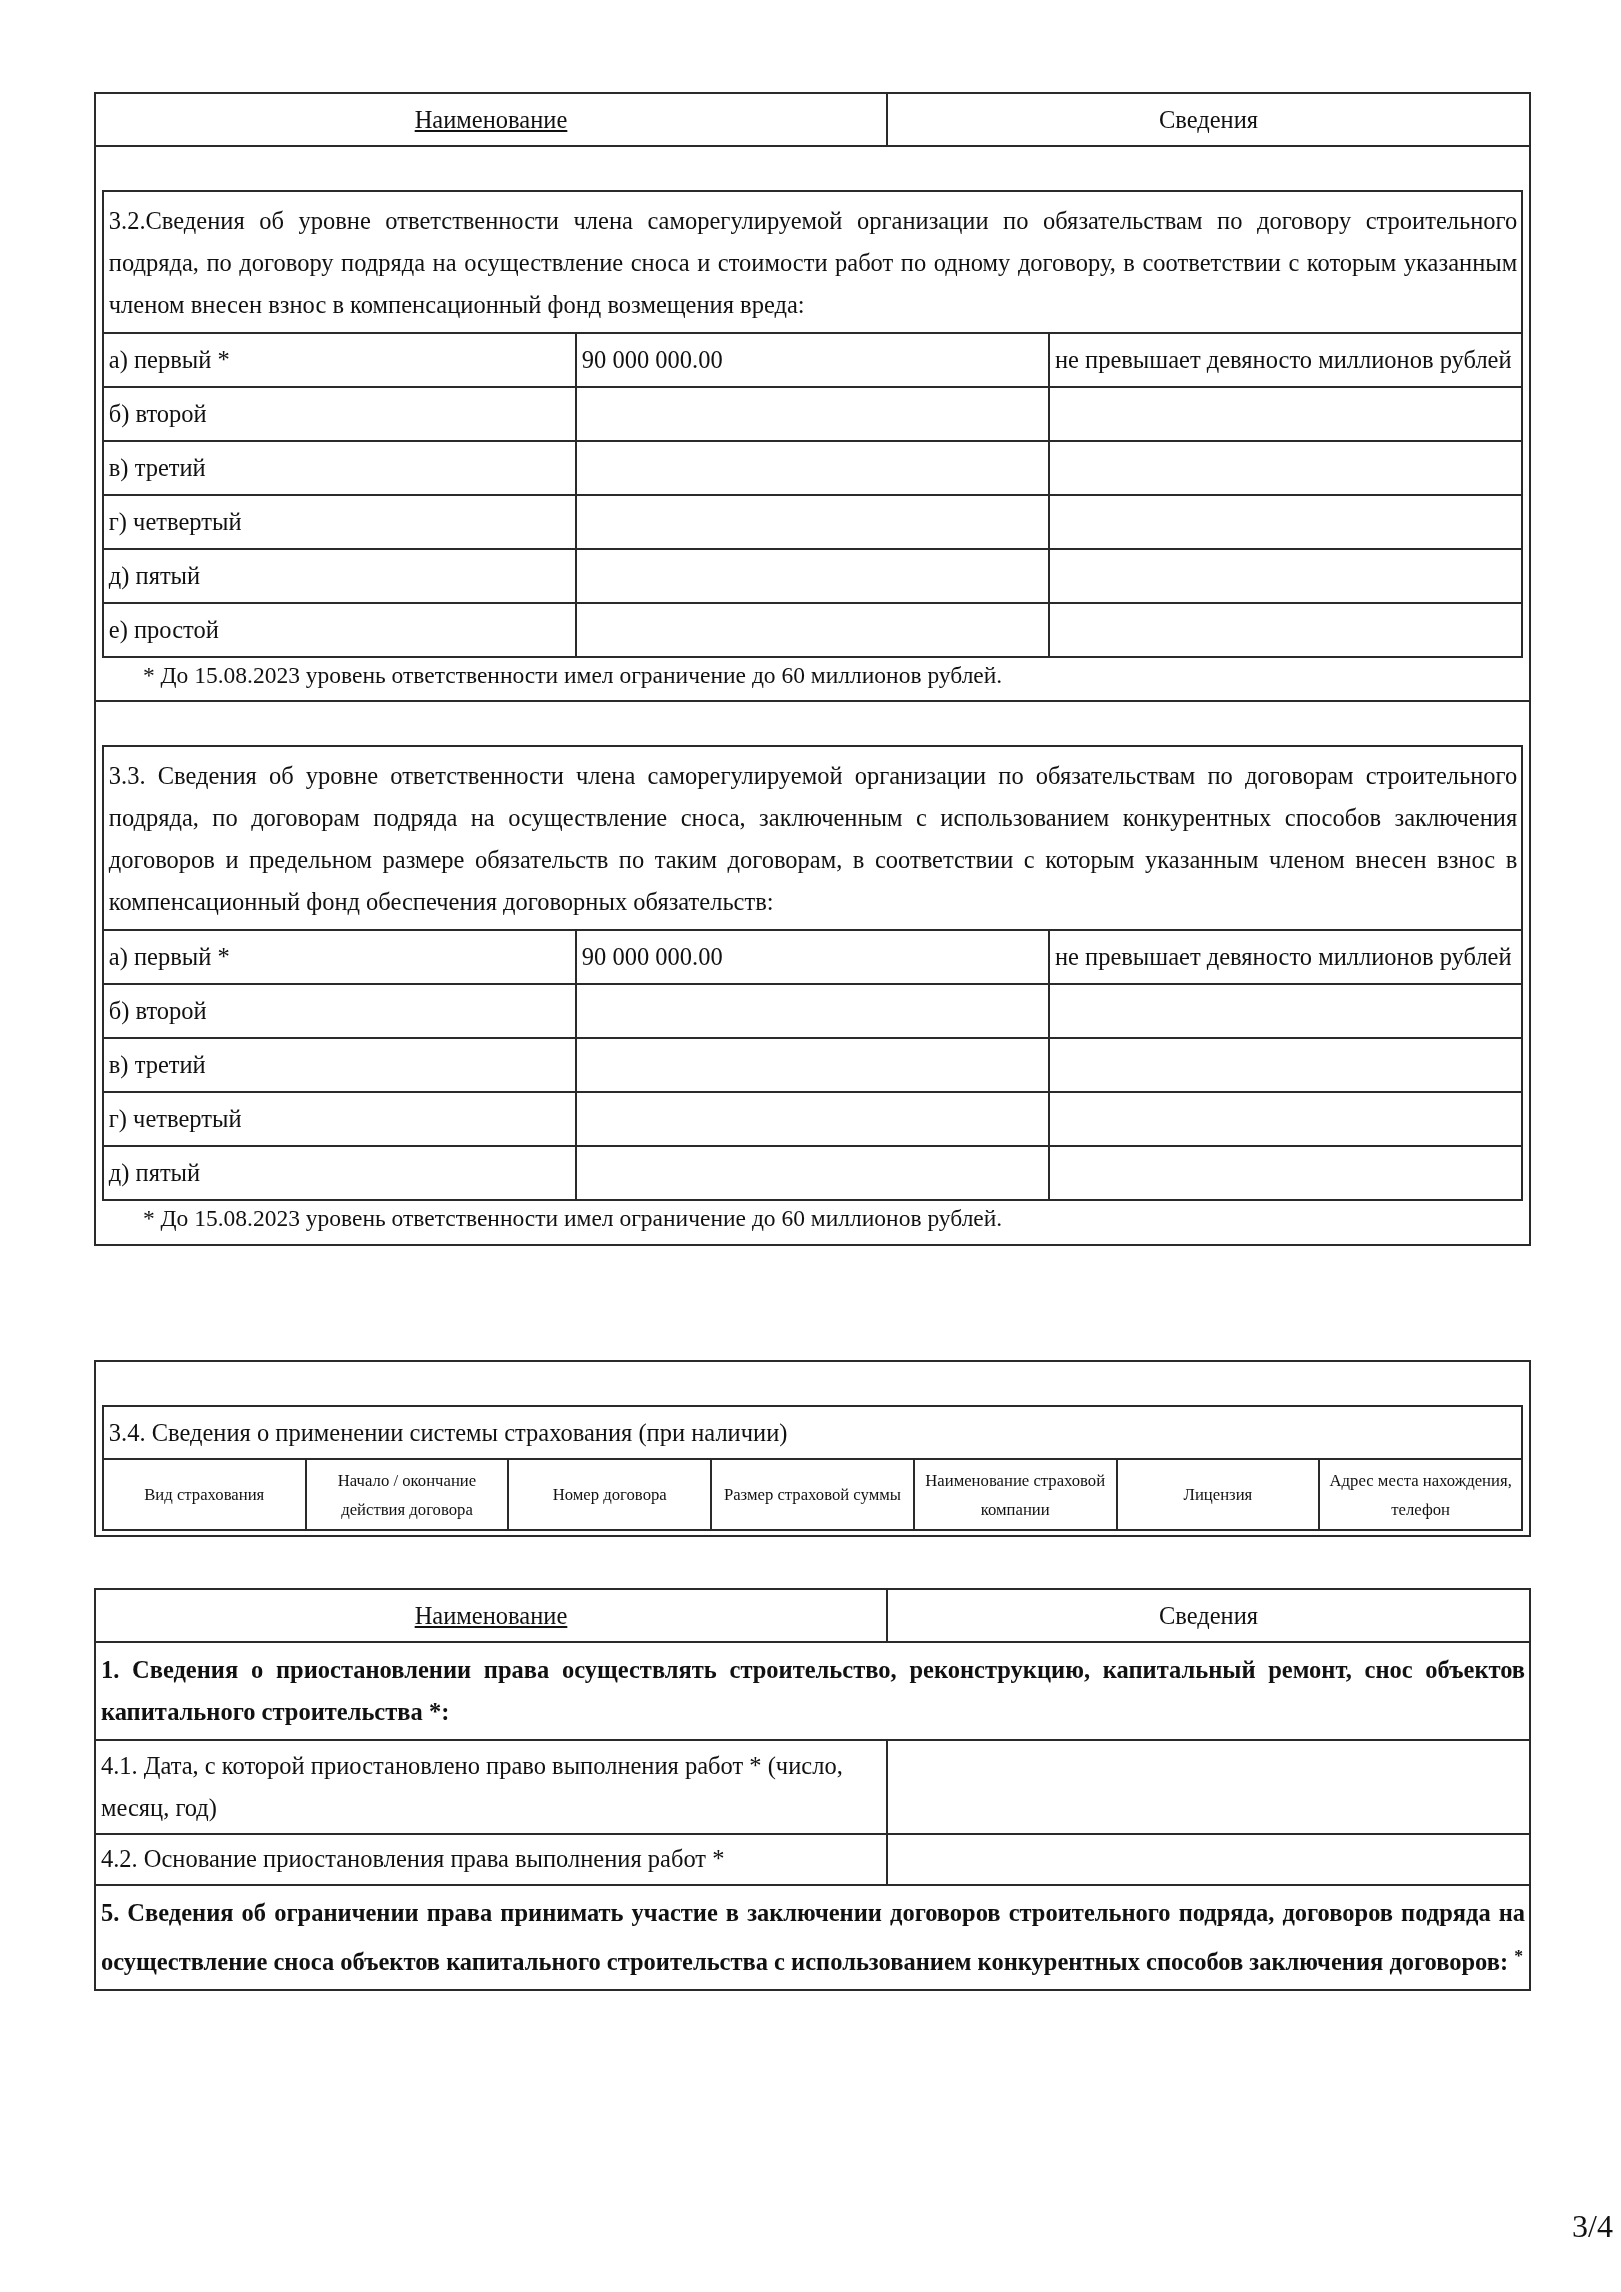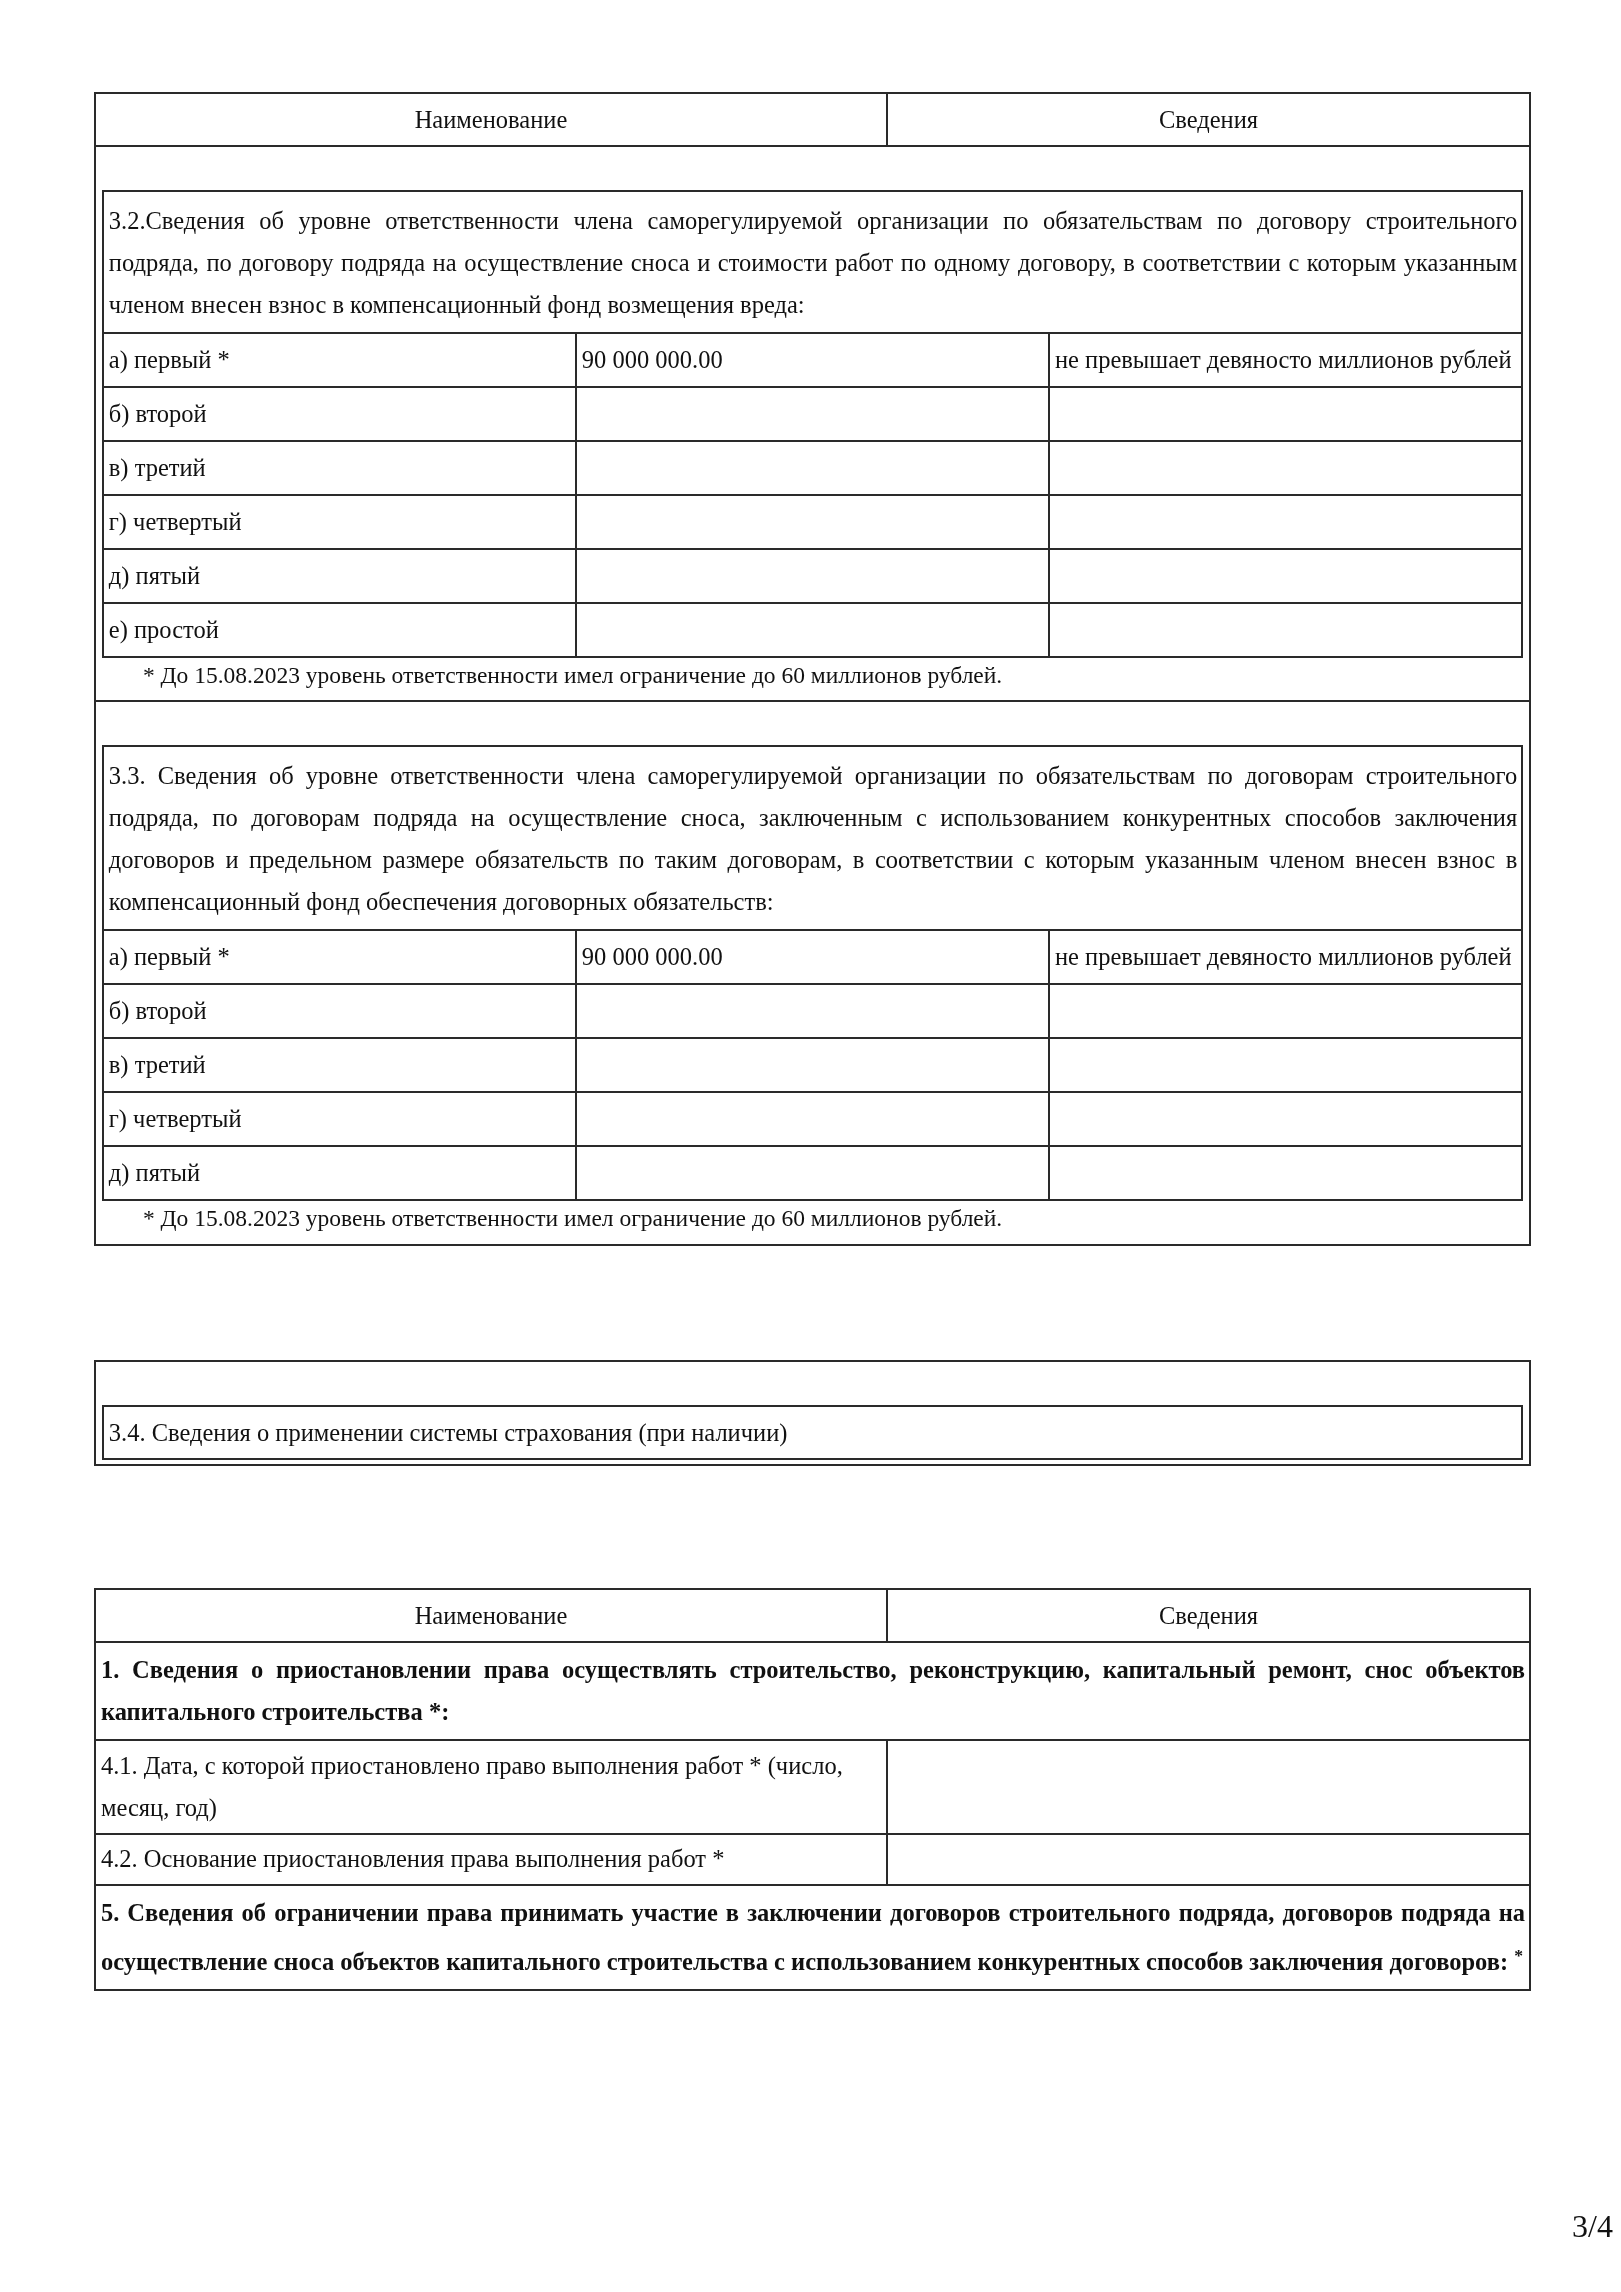--- a/index.html
+++ b/index.html
@@ -6,21 +6,21 @@
   body {
     width: 1621px; height: 2293px; position: relative; overflow: hidden;
     font-family: "Liberation Serif", "DejaVu Serif", serif;
     color: #111111;
   }
   table { border-collapse: collapse; table-layout: fixed; }
   td, th { border: 2.9px solid #2a2a2a; padding: 0; font-weight: normal; vertical-align: middle; }
   .outer { position: absolute; left: 94px; width: 1437px; }
   .t1 { top: 92px; }
   .hdr td { height: 51px; text-align: center; font-size: 24.5px; }
-  .col-name { width: 790px; }
+  .col-name { width: 790px; text-decoration: underline; }
   .inner-wrap { padding: 0 5.9px 0 5.9px; margin-left: 22px; }
   .spacer { height: 43px; }
   .inner { width: 100%; margin: 0; }
   .inner td { font-size: 24.5px; }
   .intro {
     text-align: justify; text-align-last: left; line-height: 42px; padding: 7.8px 3.9px 5.9px 4.9px;
   }
   .lvl td { height: 52px; padding-left: 4.9px; }
   .c1 { width: 304px; } .c2 { width: 304px; }
   .note { font-size: 23.5px; padding: 3.9px 0 11.8px 41px; }
@@ -131,20 +131,29 @@
 <table class="outer t2">
   <tbody>
       <tr>
     <td class="inner-wrap">
       <div class="spacer"></div>
       <table class="ins">
         <tbody>
               <tr class="ins-title">
                 <td colspan="7">3.4. Сведения о применении системы страхования (при наличии)</td>
               </tr>
+        <tr class="ins-head">
+          <td>Вид страхования</td>
+          <td>Начало / окончание действия договора</td>
+          <td>Номер договора</td>
+          <td>Размер страховой суммы</td>
+          <td>Наименование страховой компании</td>
+          <td>Лицензия</td>
+          <td>Адрес места нахождения, телефон</td>
+        </tr>
       </tbody>
           </table>
       <div style="height:3.9px"></div>
     </td>
   </tr>
 </tbody>
   </table>
 
 <table class="outer t3">
   <tbody>

